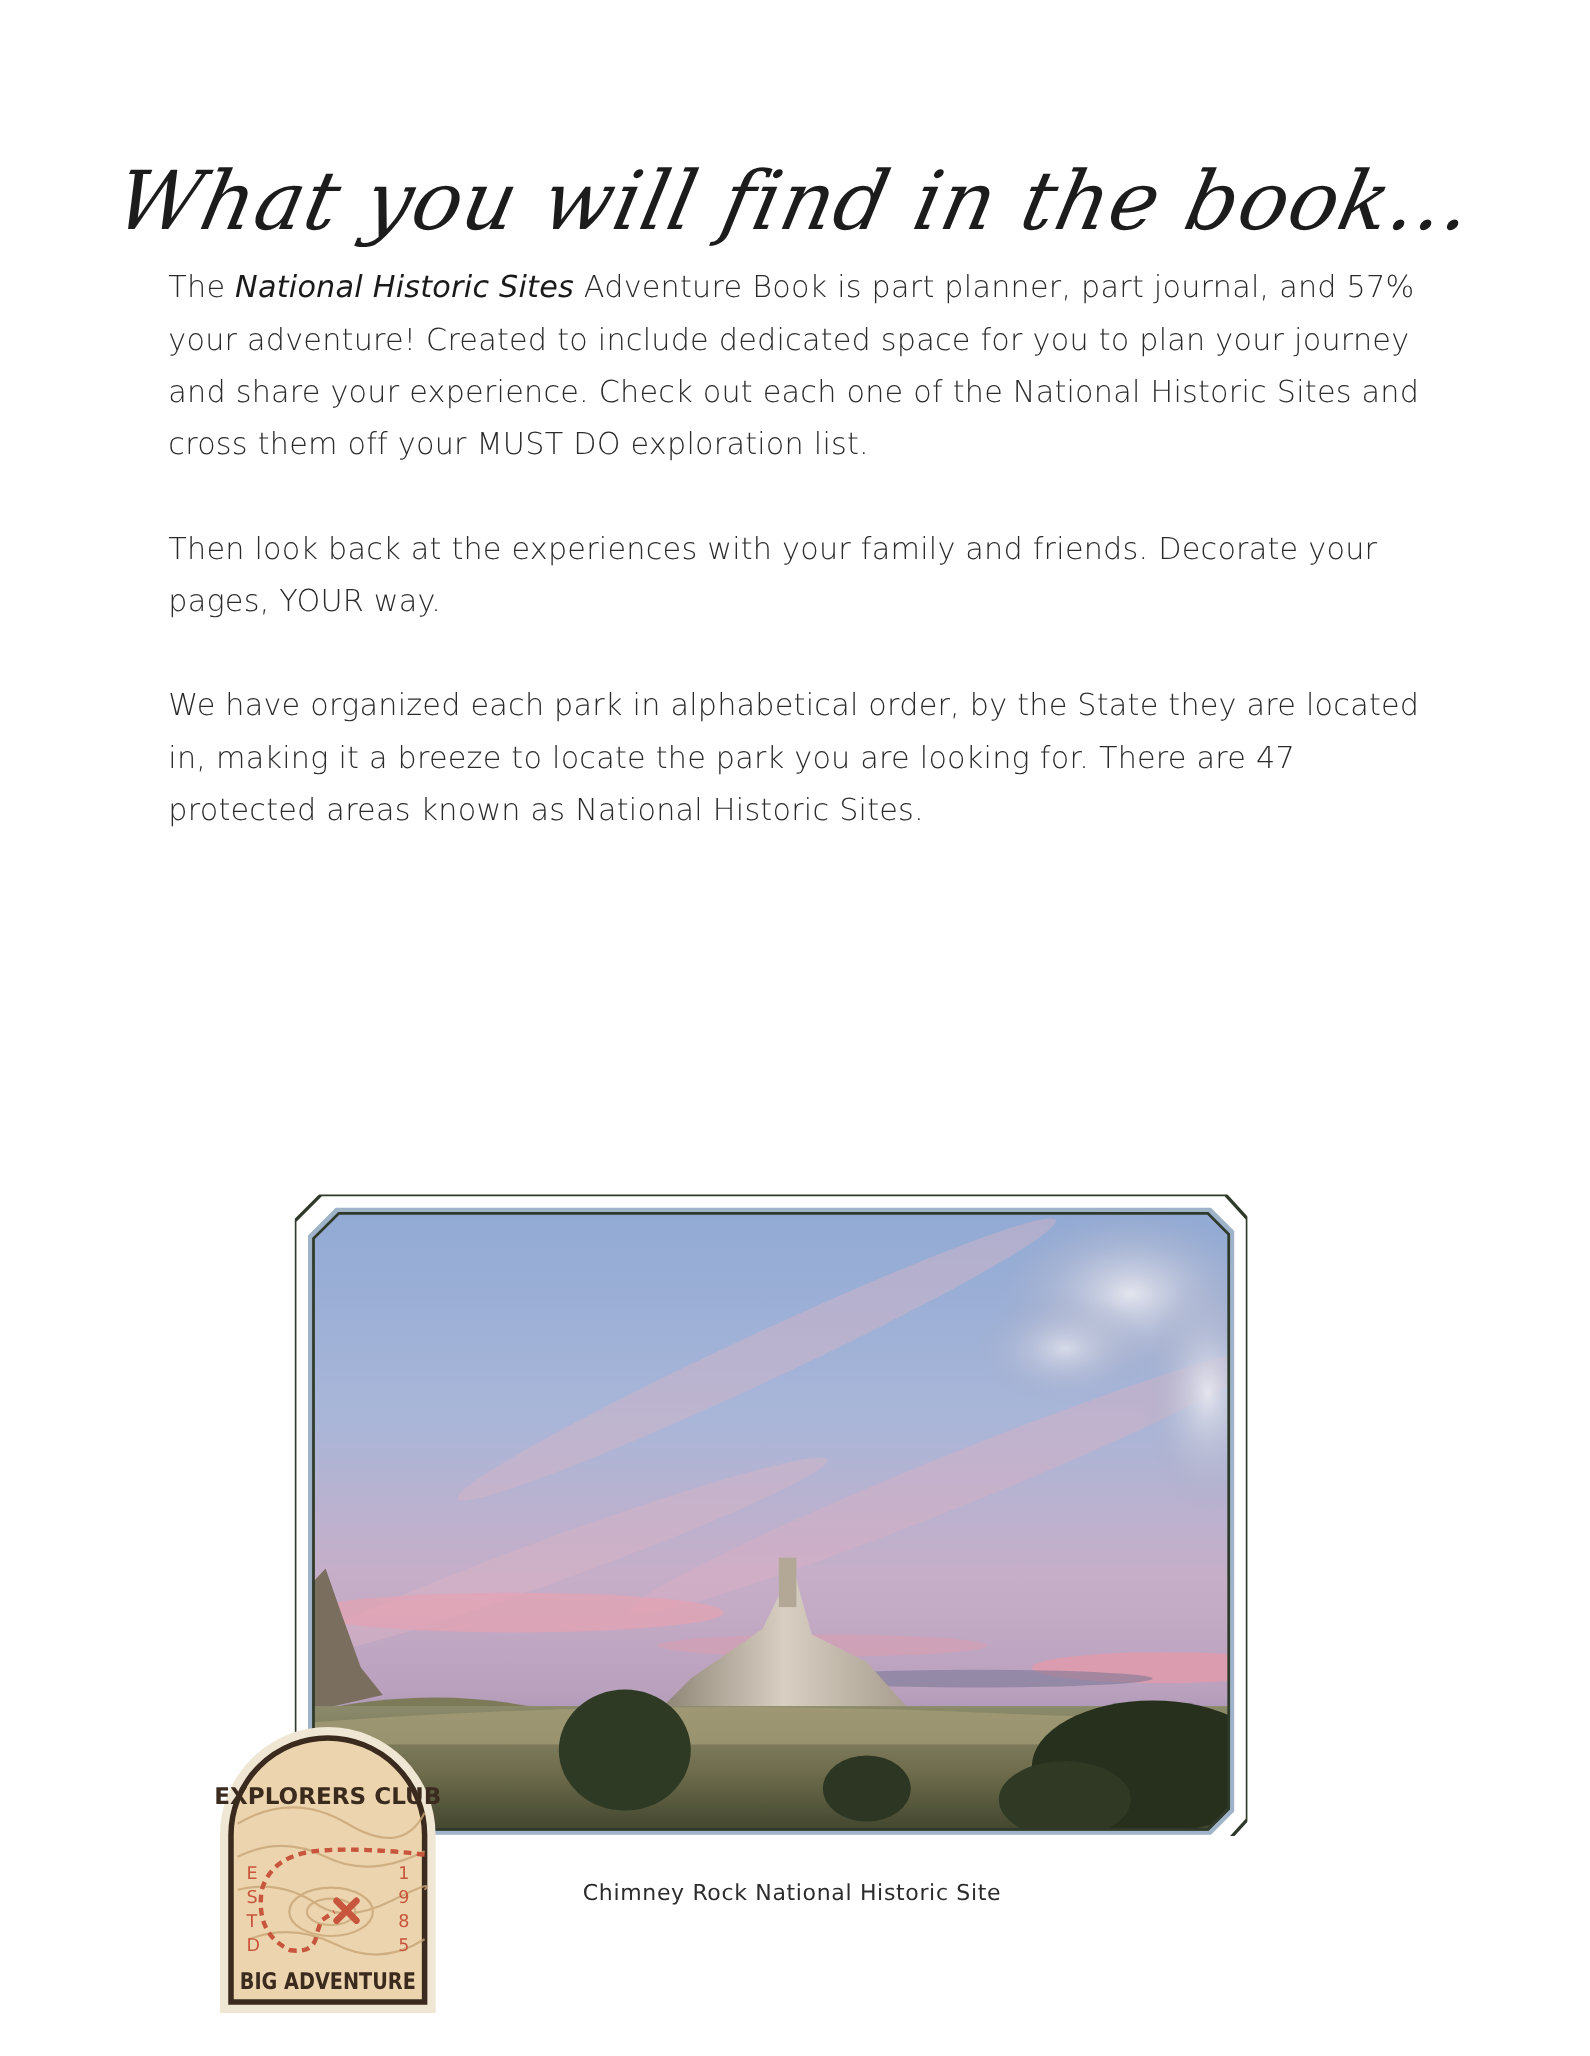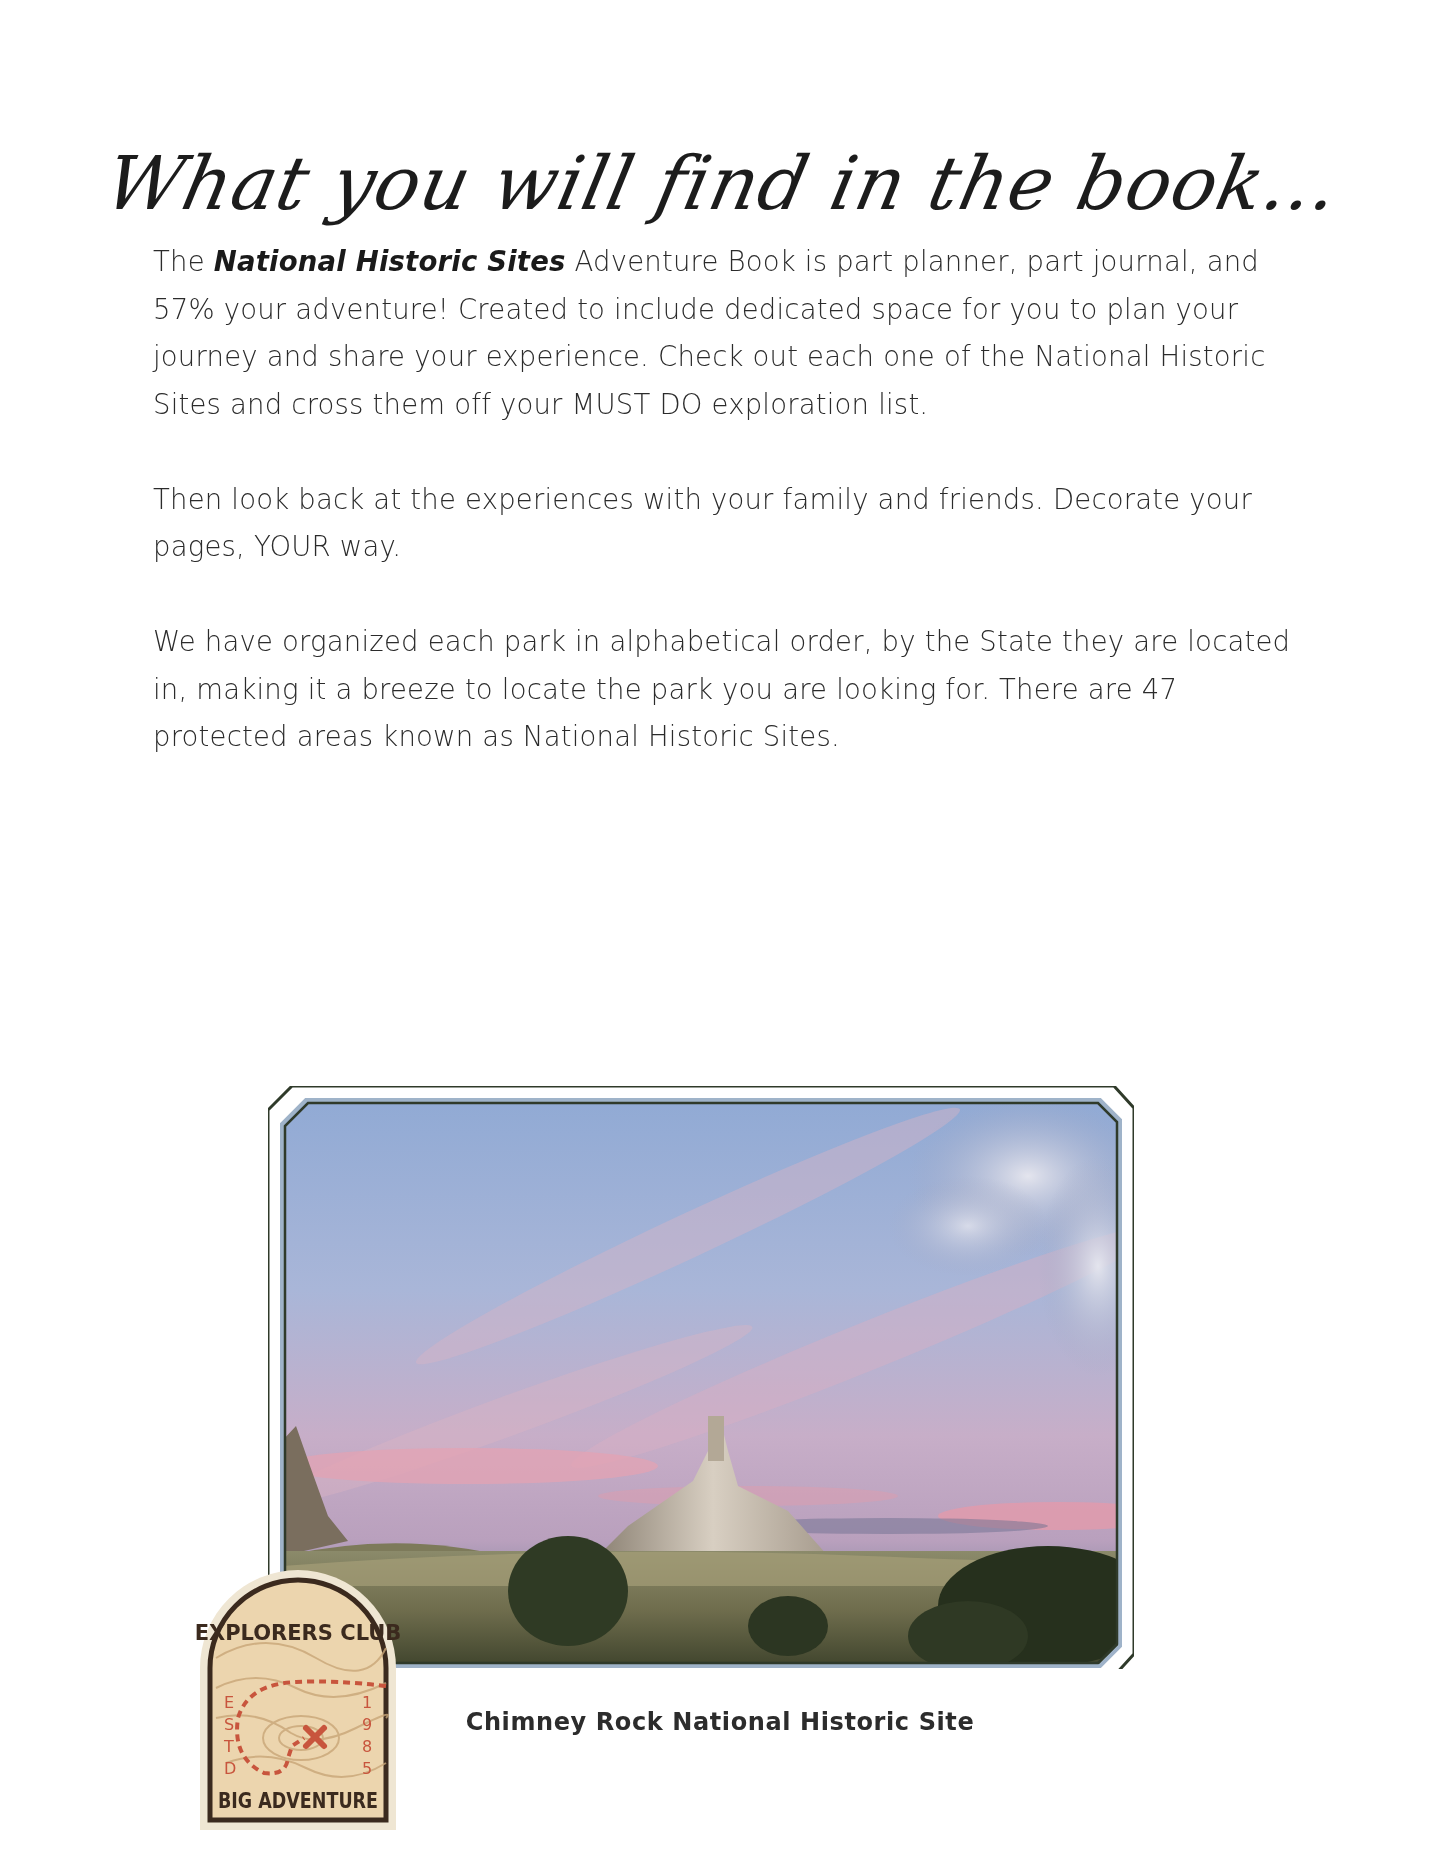--- a/index.html
+++ b/index.html
@@ -9,28 +9,28 @@
     position:absolute; left:0; width:1445px; top:140px; text-align:center;
     font-family:"DejaVu Serif", serif; font-style:italic; font-size:74px; color:#1c1c1c;
     letter-spacing:1px; transform:skewX(-12deg);
   }
 
   .body-text { position:absolute; left:153px; top:238px; width:1160px; }
   .para {
     font-size:27.5px; line-height:47.5px; color:#2b2b2b; margin:0 0 47.5px 0;
     font-weight:300; letter-spacing:0.2px;
   }
-  .para b { font-style:italic; font-weight:bold; color:#1a1a1a; }
+  .para b { font-style:italic; font-weight:normal; color:#1a1a1a; }
 
   .photo-wrap { position:absolute; left:268px; top:1086px; width:866px; height:583px; }
   .photo-wrap svg { display:block; }
 
   .caption {
     position:absolute; left:400px; width:640px; top:1708px; text-align:center;
-    font-size:24px; color:#2c2c2c; letter-spacing:0.6px;font-weight:bold;
+    font-size:20px; color:#2c2c2c; letter-spacing:0.6px;
   }
 
   .badge { position:absolute; left:196px; top:1568px; width:204px; height:264px; }
 </style>
 </head>
 <body>
 
 <div class="page-title">What you will find in the book...</div>
 
 <div class="body-text">

